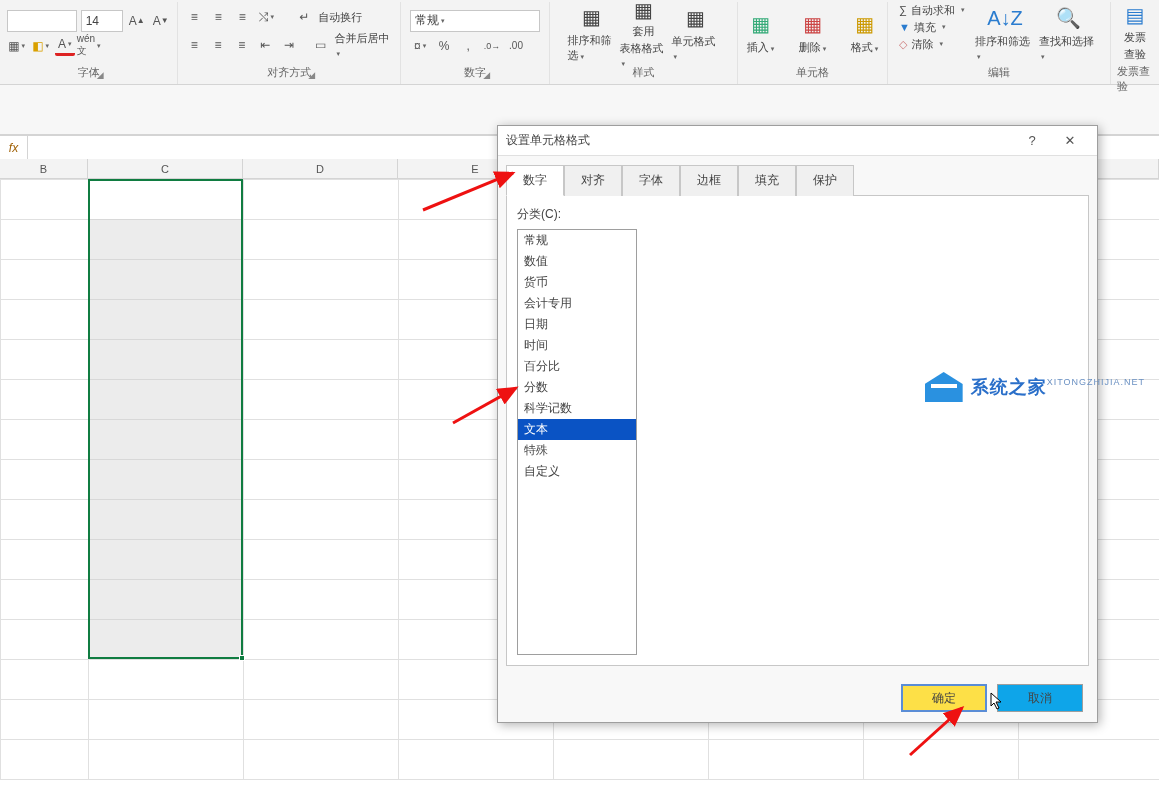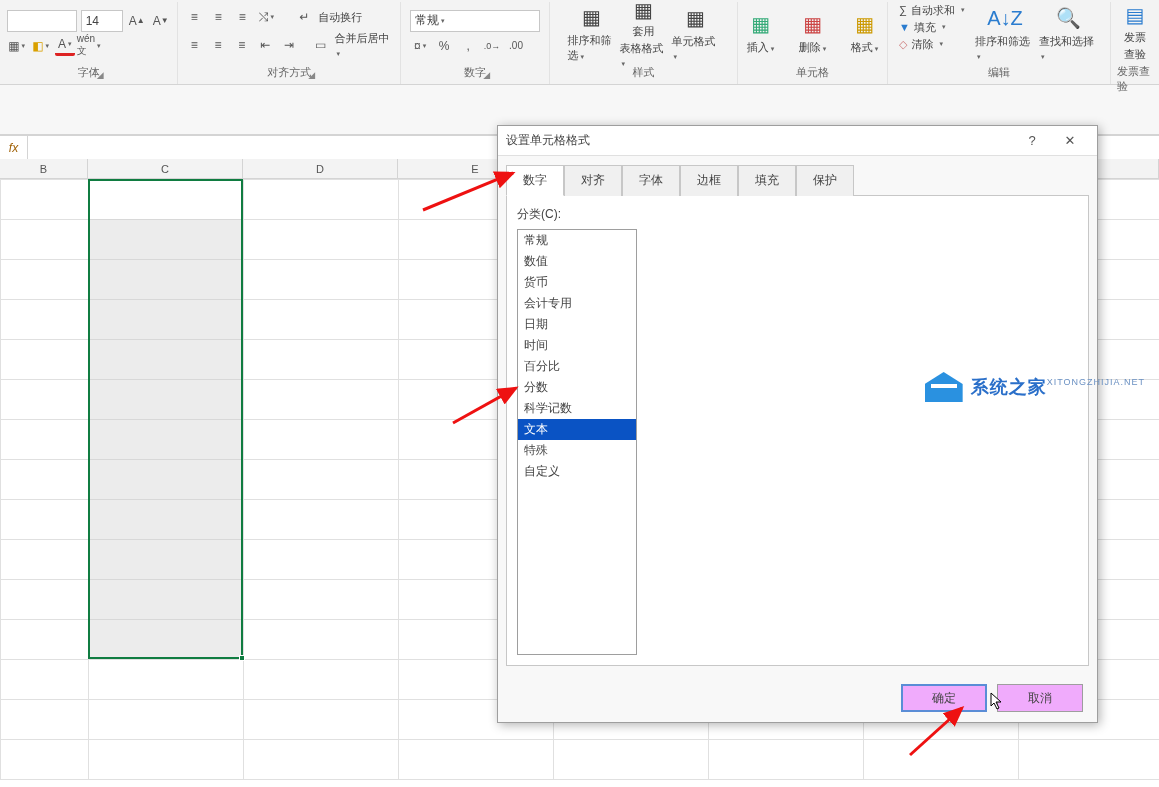--- a/index.html
+++ b/index.html
@@ -49,22 +49,22 @@
   .catcol{ width:120px; display:flex; flex-direction:column; gap:4px;}
   .catlabel{ font-size:12px; margin-bottom:2px;}
   .catlist{ flex:1; border:1px solid #9e9e9e; background:#fff; overflow:auto; font-size:12px;}
   .catitem{ padding:2px 6px; cursor:default;}
   .catitem.sel{ background:#0a53c4; color:#fff;}
   .rightpane{ flex:1; display:flex; flex-direction:column; gap:10px; font-size:12px;}
   .samplebox{ border:1px solid #c7c7c7; padding:6px; height:34px; position:relative;}
   .samplebox .lgn{ position:absolute; top:-8px; left:8px; background:#fff; padding:0 4px; font-size:12px;}
   .desc{ line-height:1.7; color:#333;}
   .dlgbtns{ display:flex; justify-content:flex-end; gap:10px; padding:10px 14px;}
-  .dlgbtn{ width:86px; height:28px; border:1px solid #9e9e9e; background:#f0abfc; display:flex; align-items:center; justify-content:center; font-size:12px;}
-  .dlgbtn.primary{ border:2px solid #5a8dd6; background:#f0abfc;}
+  .dlgbtn{ width:86px; height:28px; border:1px solid #9e9e9e; background:#0ea5e9; display:flex; align-items:center; justify-content:center; font-size:12px;}
+  .dlgbtn.primary{ border:2px solid #5a8dd6; background:#fde047;}
   
   
   .arrow{ position:absolute; pointer-events:none; }
   .arrow svg{ overflow:visible; }
   
   
   .logo{ position:absolute; right:14px; top:372px; display:flex; align-items:center; gap:8px; color:#2a6fc9; pointer-events:none;}
   .logo .mark{ width:38px; height:30px; background:#2a91e0; clip-path: polygon(50% 0,100% 40%,100% 100%,0 100%,0 40%); position:relative;}
   .logo .mark::after{content:""; position:absolute; left:6px; right:6px; top:12px; height:4px; background:#fff;}
   .logo .txt{ display:flex; flex-direction:row; line-height:1;}

